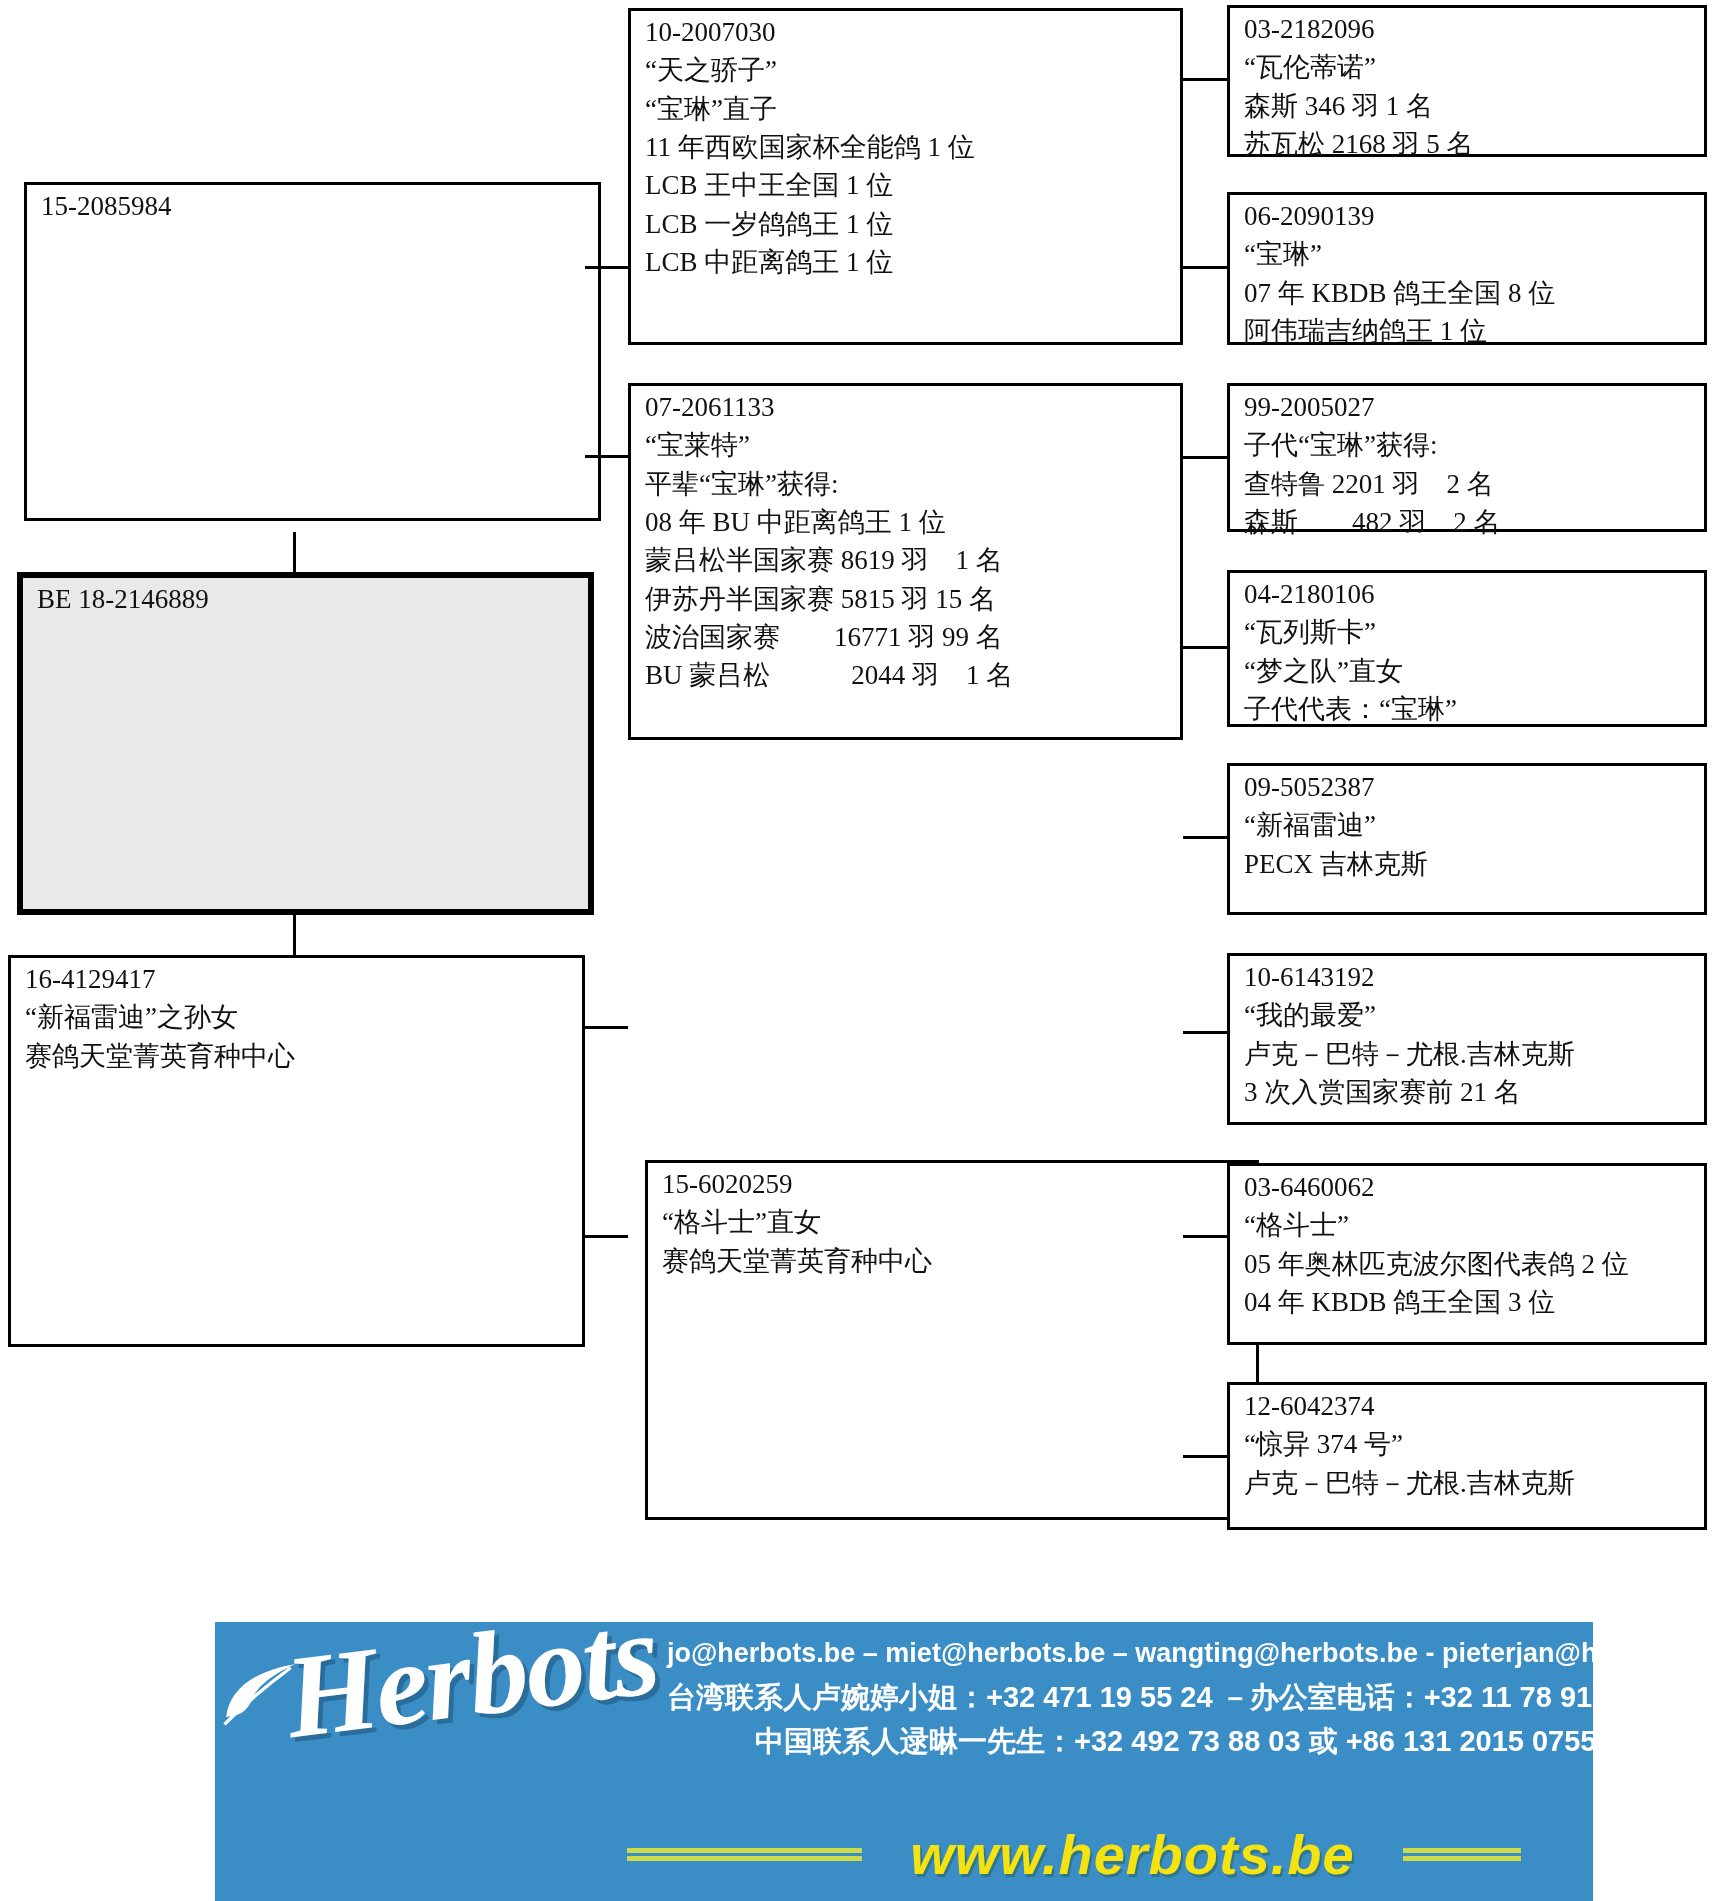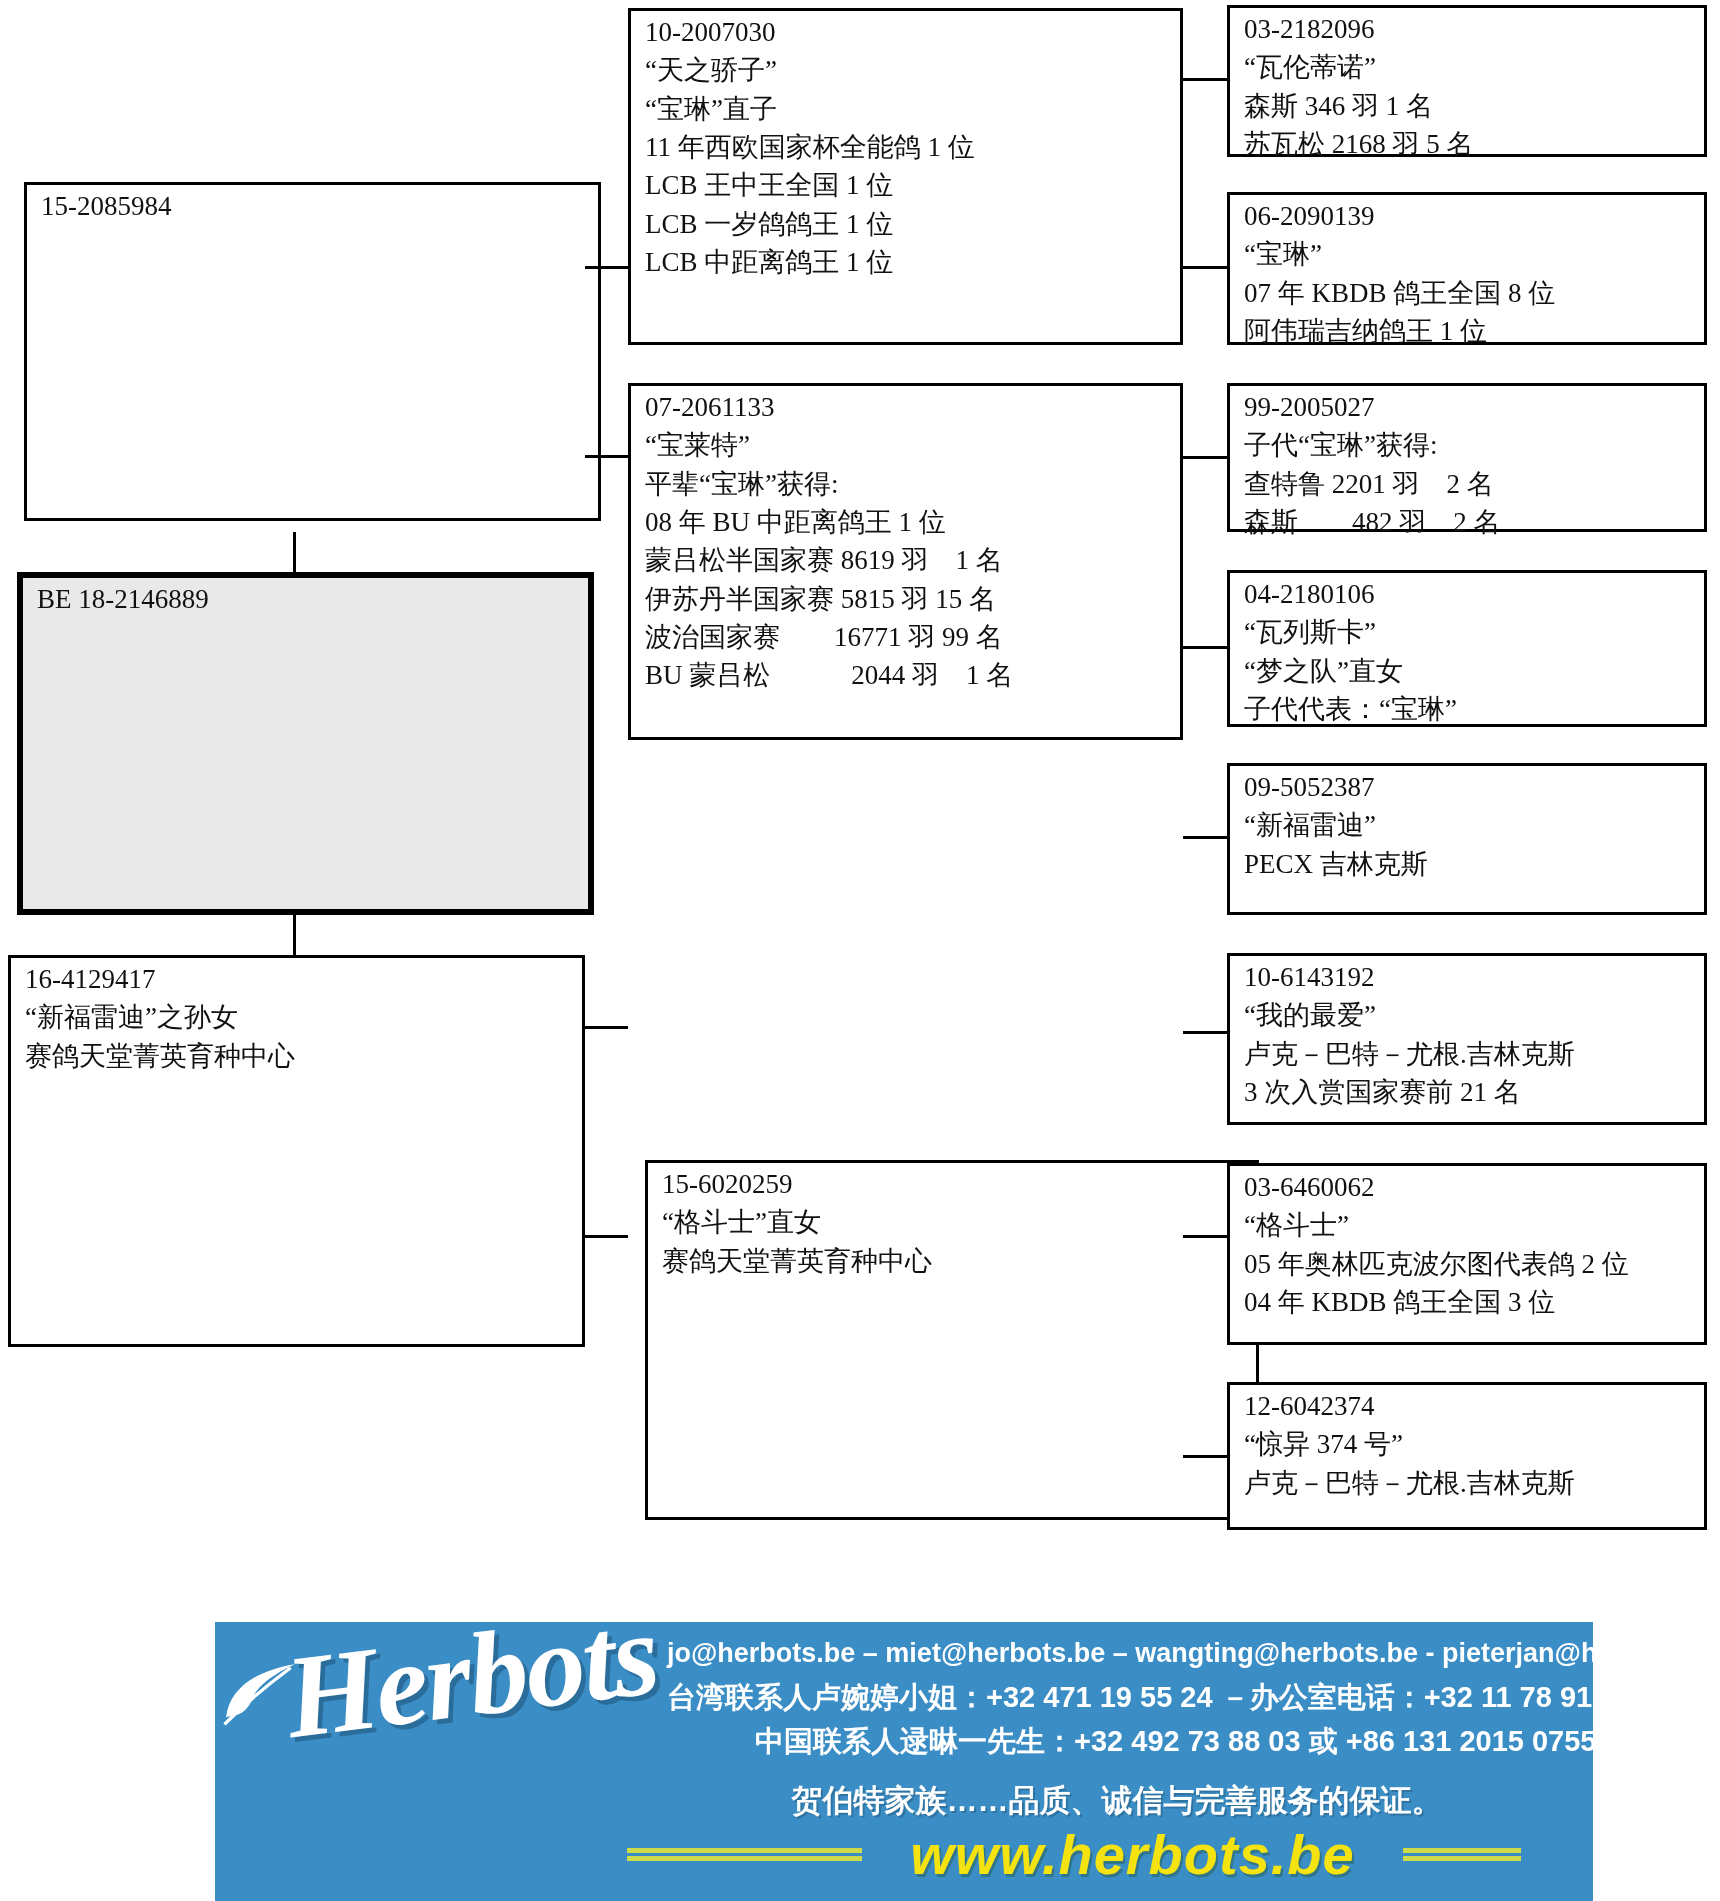--- a/index.html
+++ b/index.html
@@ -129,21 +129,20 @@
       <svg viewBox="0 0 120 70" width="100" height="58" aria-hidden="true">
         <path d="M8 52 C20 20 55 6 104 10 C72 16 52 26 44 38 C38 47 28 55 12 52 Z" fill="#ffffff"></path>
         <path d="M4 60 C30 44 62 28 98 13" stroke="#ffffff" stroke-width="4" fill="none"></path>
       </svg>
     </span>
     <div class="logo-script">Herbots</div>
 
     <div class="b-emails">jo@herbots.be – miet@herbots.be – wangting@herbots.be - pieterjan@herbots.be</div>
     <div class="b-tw">台湾联系人卢婉婷小姐：+32 471 19 55 24 －办公室电话：+32 11 78 91 90</div>
     <div class="b-cn">中国联系人逯晽一先生：+32 492 73 88 03 或 +86 131 2015 0755</div>
-    <div class="b-slogan">贺伯特家族……品质、诚信与完善服务的保证。</div>
 
     <div class="b-bottom">
       <div class="dbl-rule long"></div>
       <div class="b-url">www.herbots.be</div>
       <div class="dbl-rule short"></div>
     </div>
   </div>
 
 </div>
 

